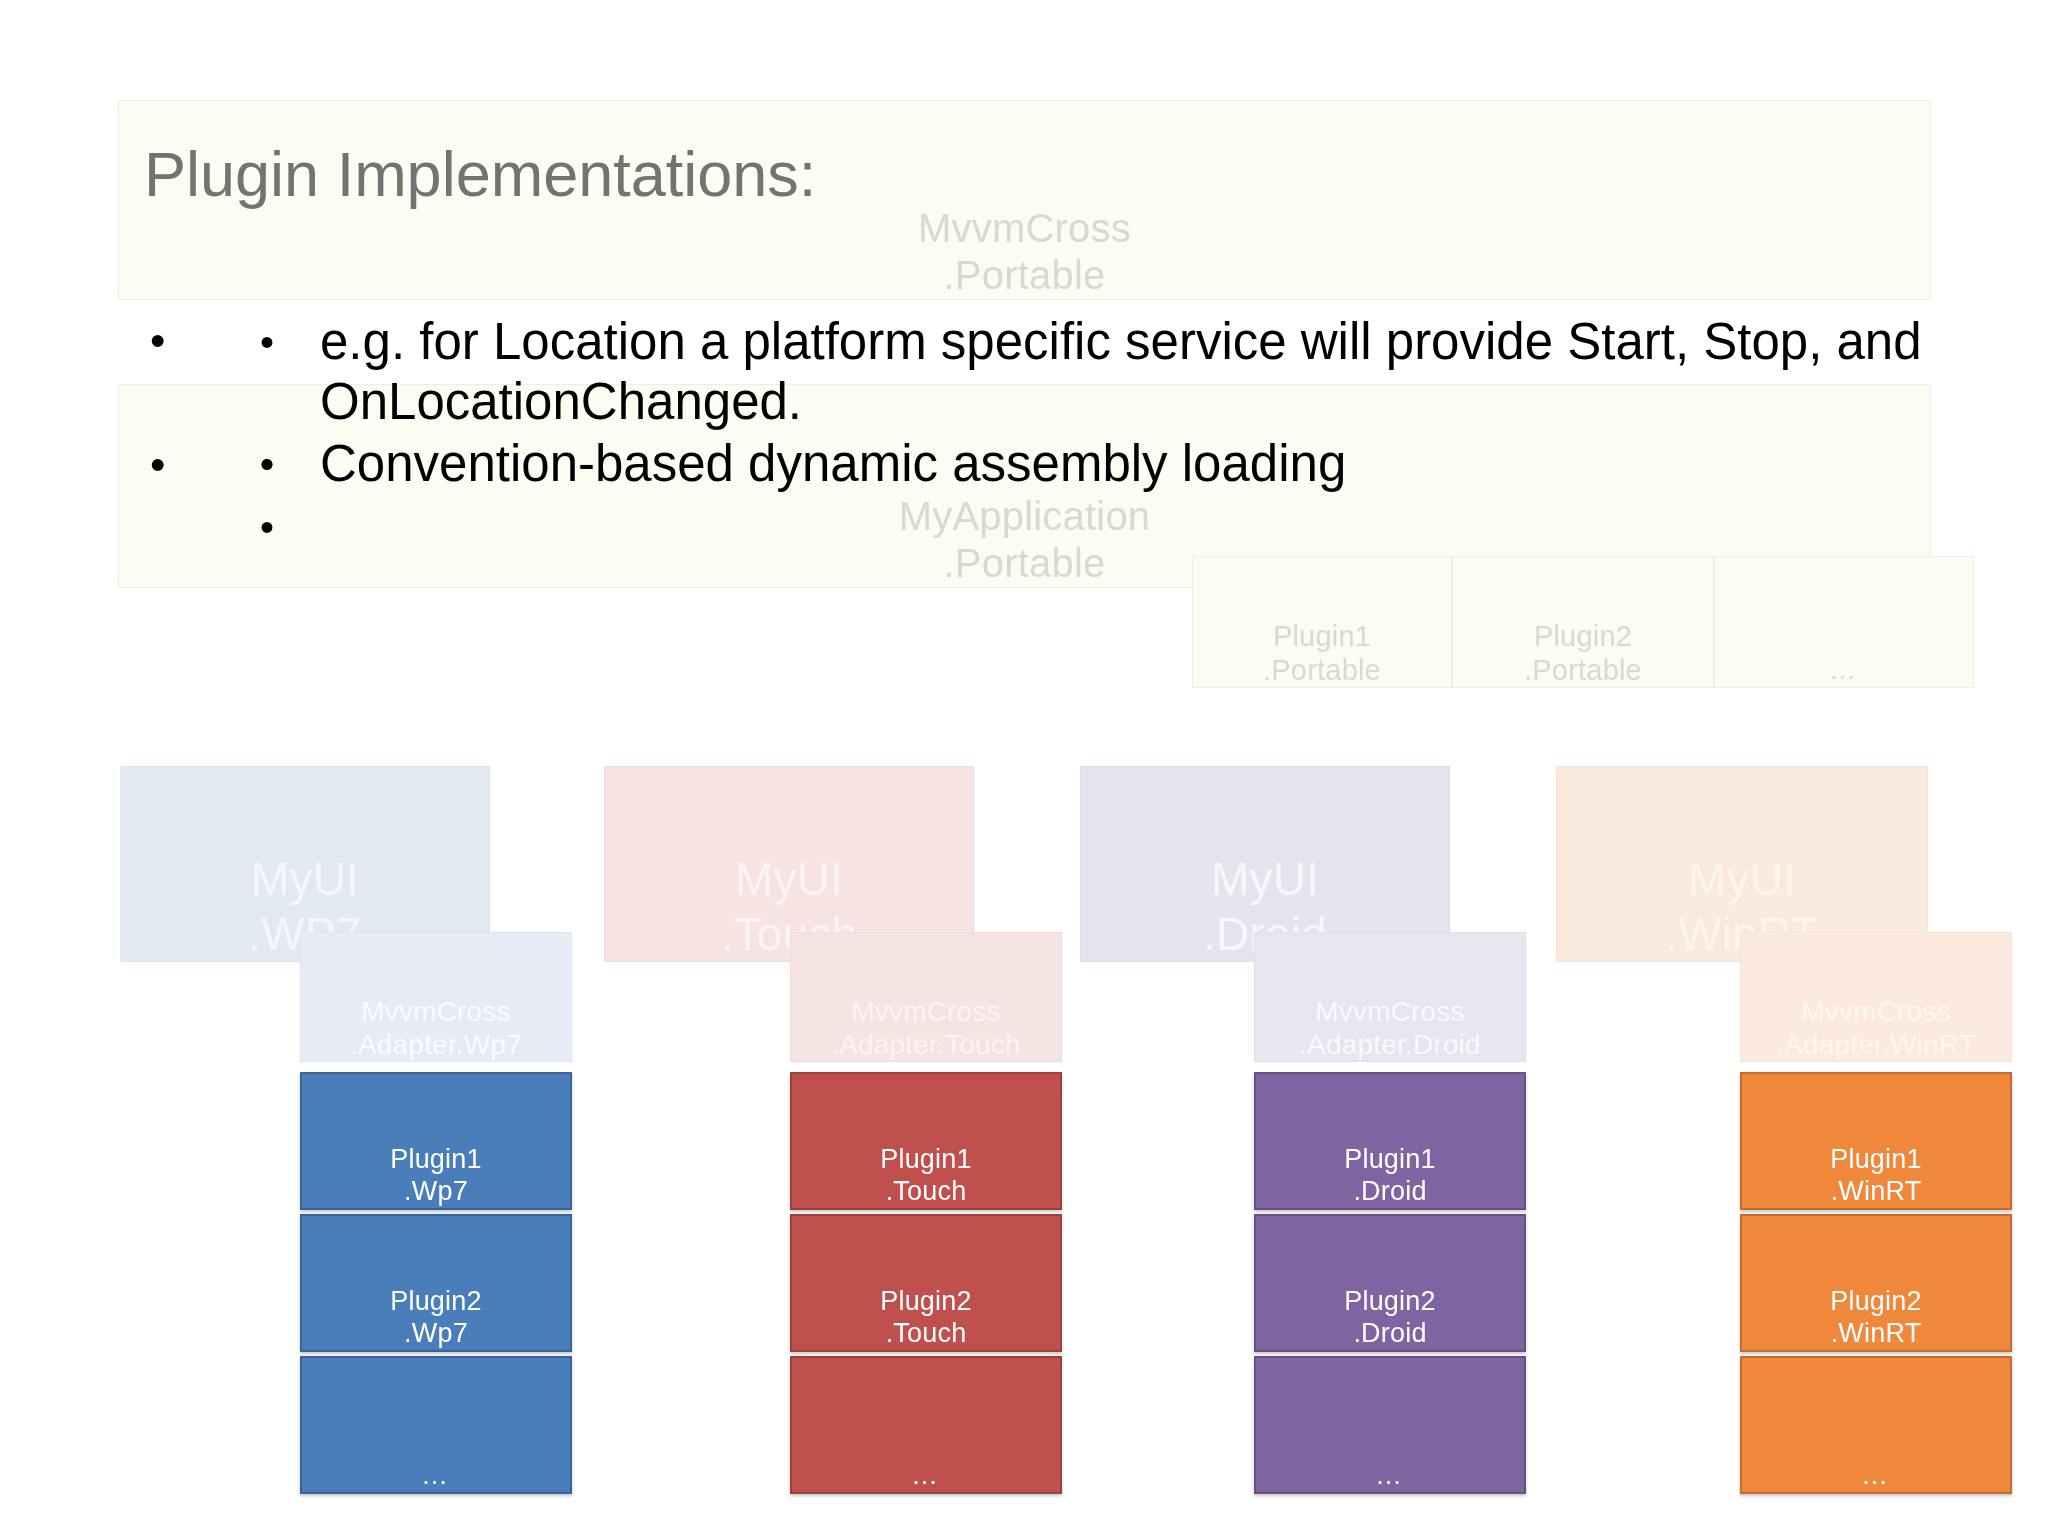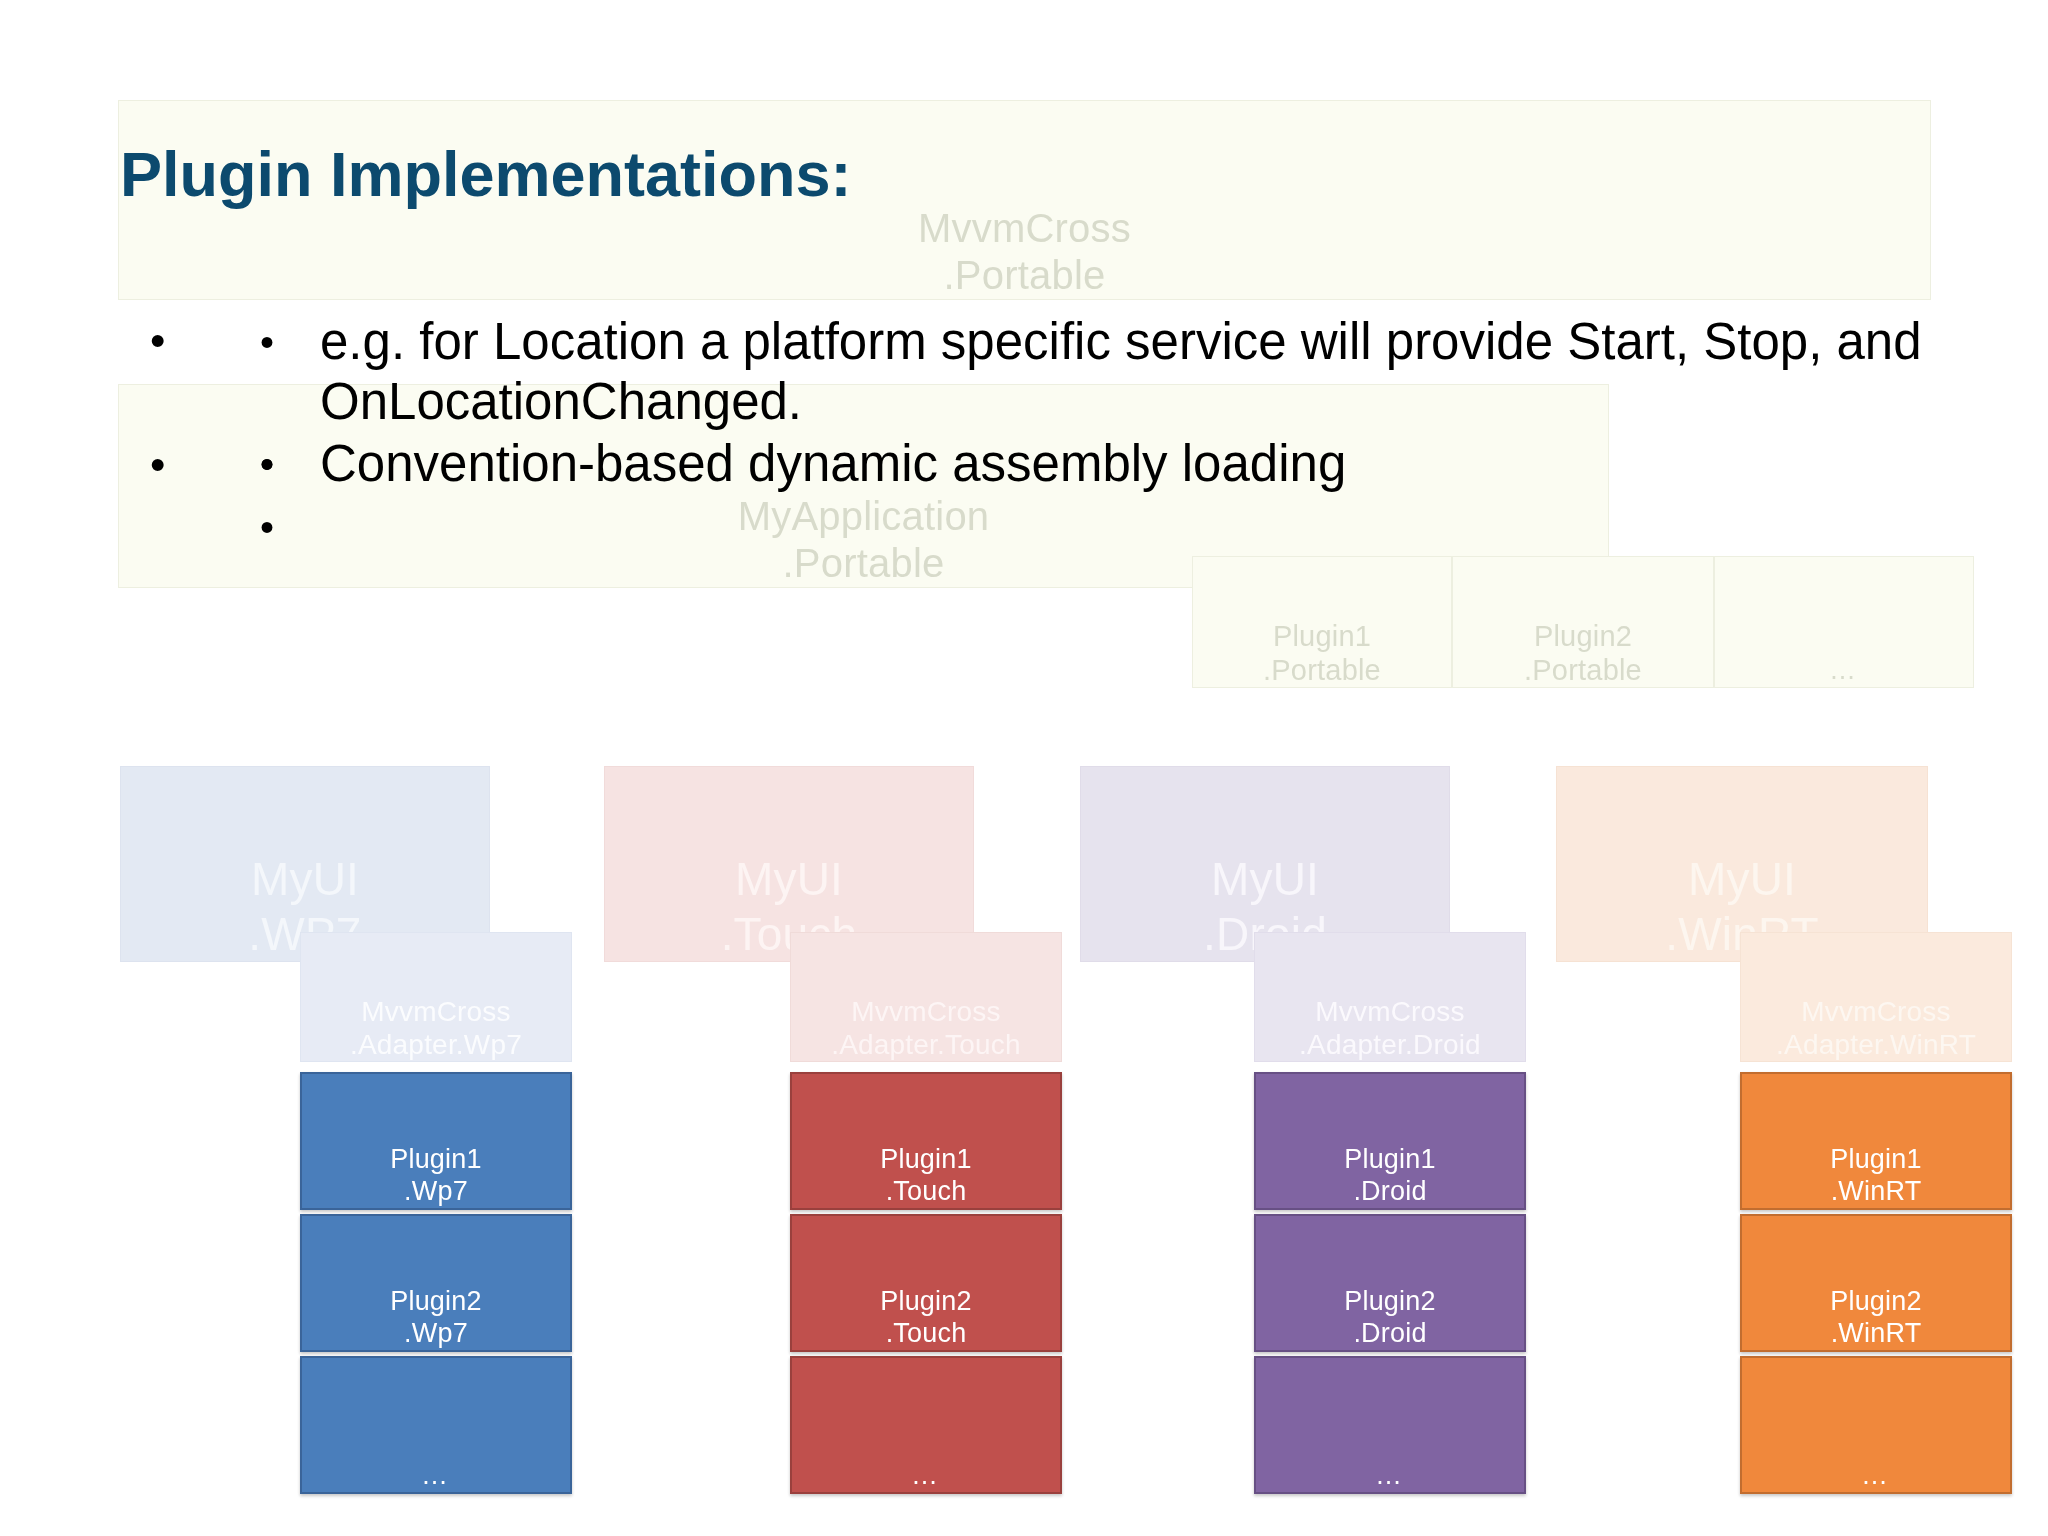--- a/index.html
+++ b/index.html
@@ -70,25 +70,26 @@
     inset: 0;
     z-index: 5;
     pointer-events: none;
   }
   #title-block {
     position: absolute;
     left: 120px; top: 140px; width: 1760px;
   }
   #slide-title {
     font-size: 63px;
-    font-weight: 700;
-    color: #0c4a6e;
+    font-weight: 400;
+    color: #737373;
     margin: 0;
     line-height: 1.1;
     white-space: nowrap;
+    padding-left: 24px;
   }
   #bullets {
     position: absolute;
     left: 120px; top: 310px; width: 1830px;
     list-style: none;
     margin: 0; padding: 0;
   }
   .b1, .b2 {
     position: relative;
     color: #000000;
@@ -118,21 +119,21 @@
 </head>
 <body>
 
 <div id="diagram-layer">
 
   <div class="dbox pcl" style="left:118px; top:100px; width:1813px; height:200px; font-size:40px;">
     <span class="l1">MvvmCross</span>
     <span class="l2">.Portable</span>
   </div>
 
-  <div class="dbox pcl" style="left:118px; top:384px; width:1491px; height:204px; font-size:40px;">
+  <div class="dbox pcl" style="left:118px; top:384px; width:1813px; height:204px; font-size:40px;">
     <span class="l1">MyApplication</span>
     <span class="l2">.Portable</span>
   </div>
 
   <div class="dbox pcl" style="left:1192px; top:556px; width:260px; height:132px; font-size:29px;">
     <span class="l1">Plugin1</span>
     <span class="l2">.Portable</span>
   </div>
   <div class="dbox pcl" style="left:1452px; top:556px; width:262px; height:132px; font-size:29px;">
     <span class="l1">Plugin2</span>

